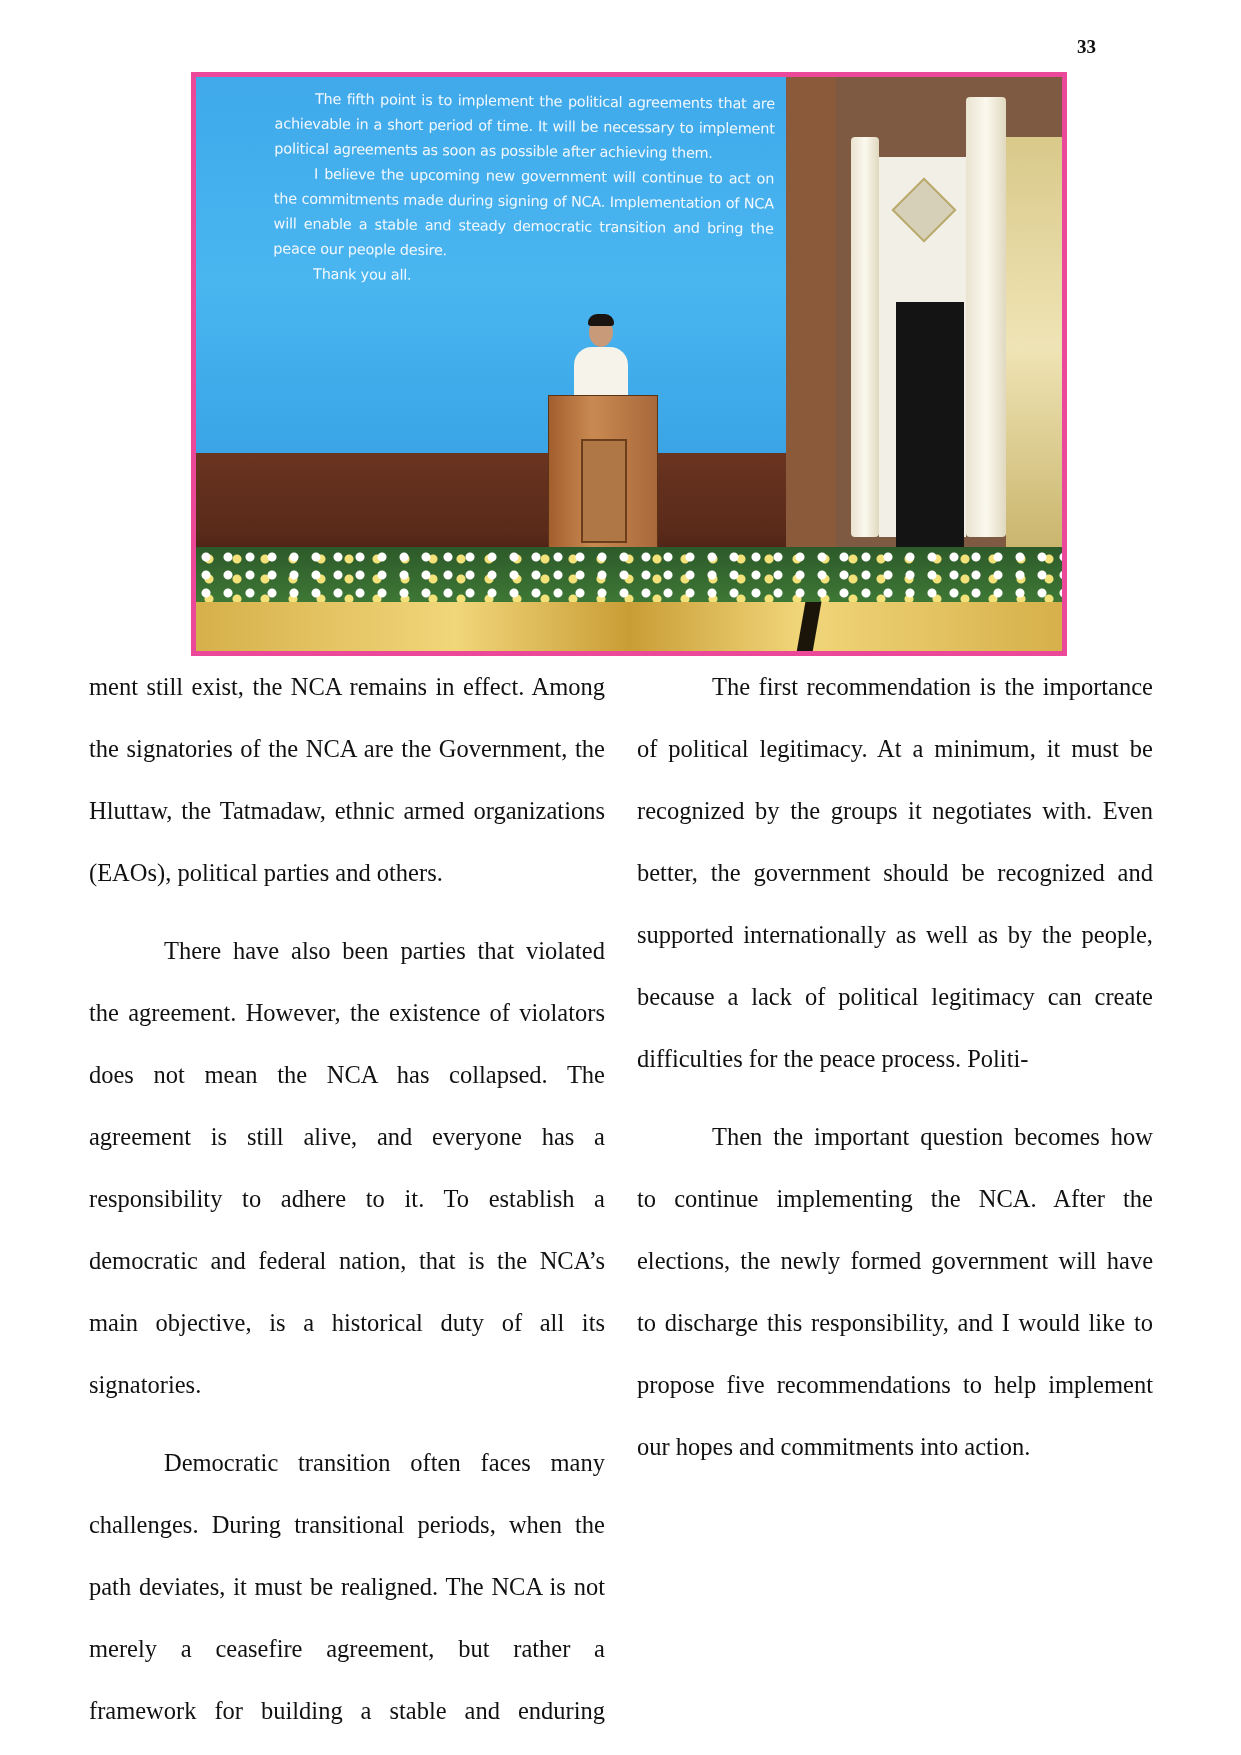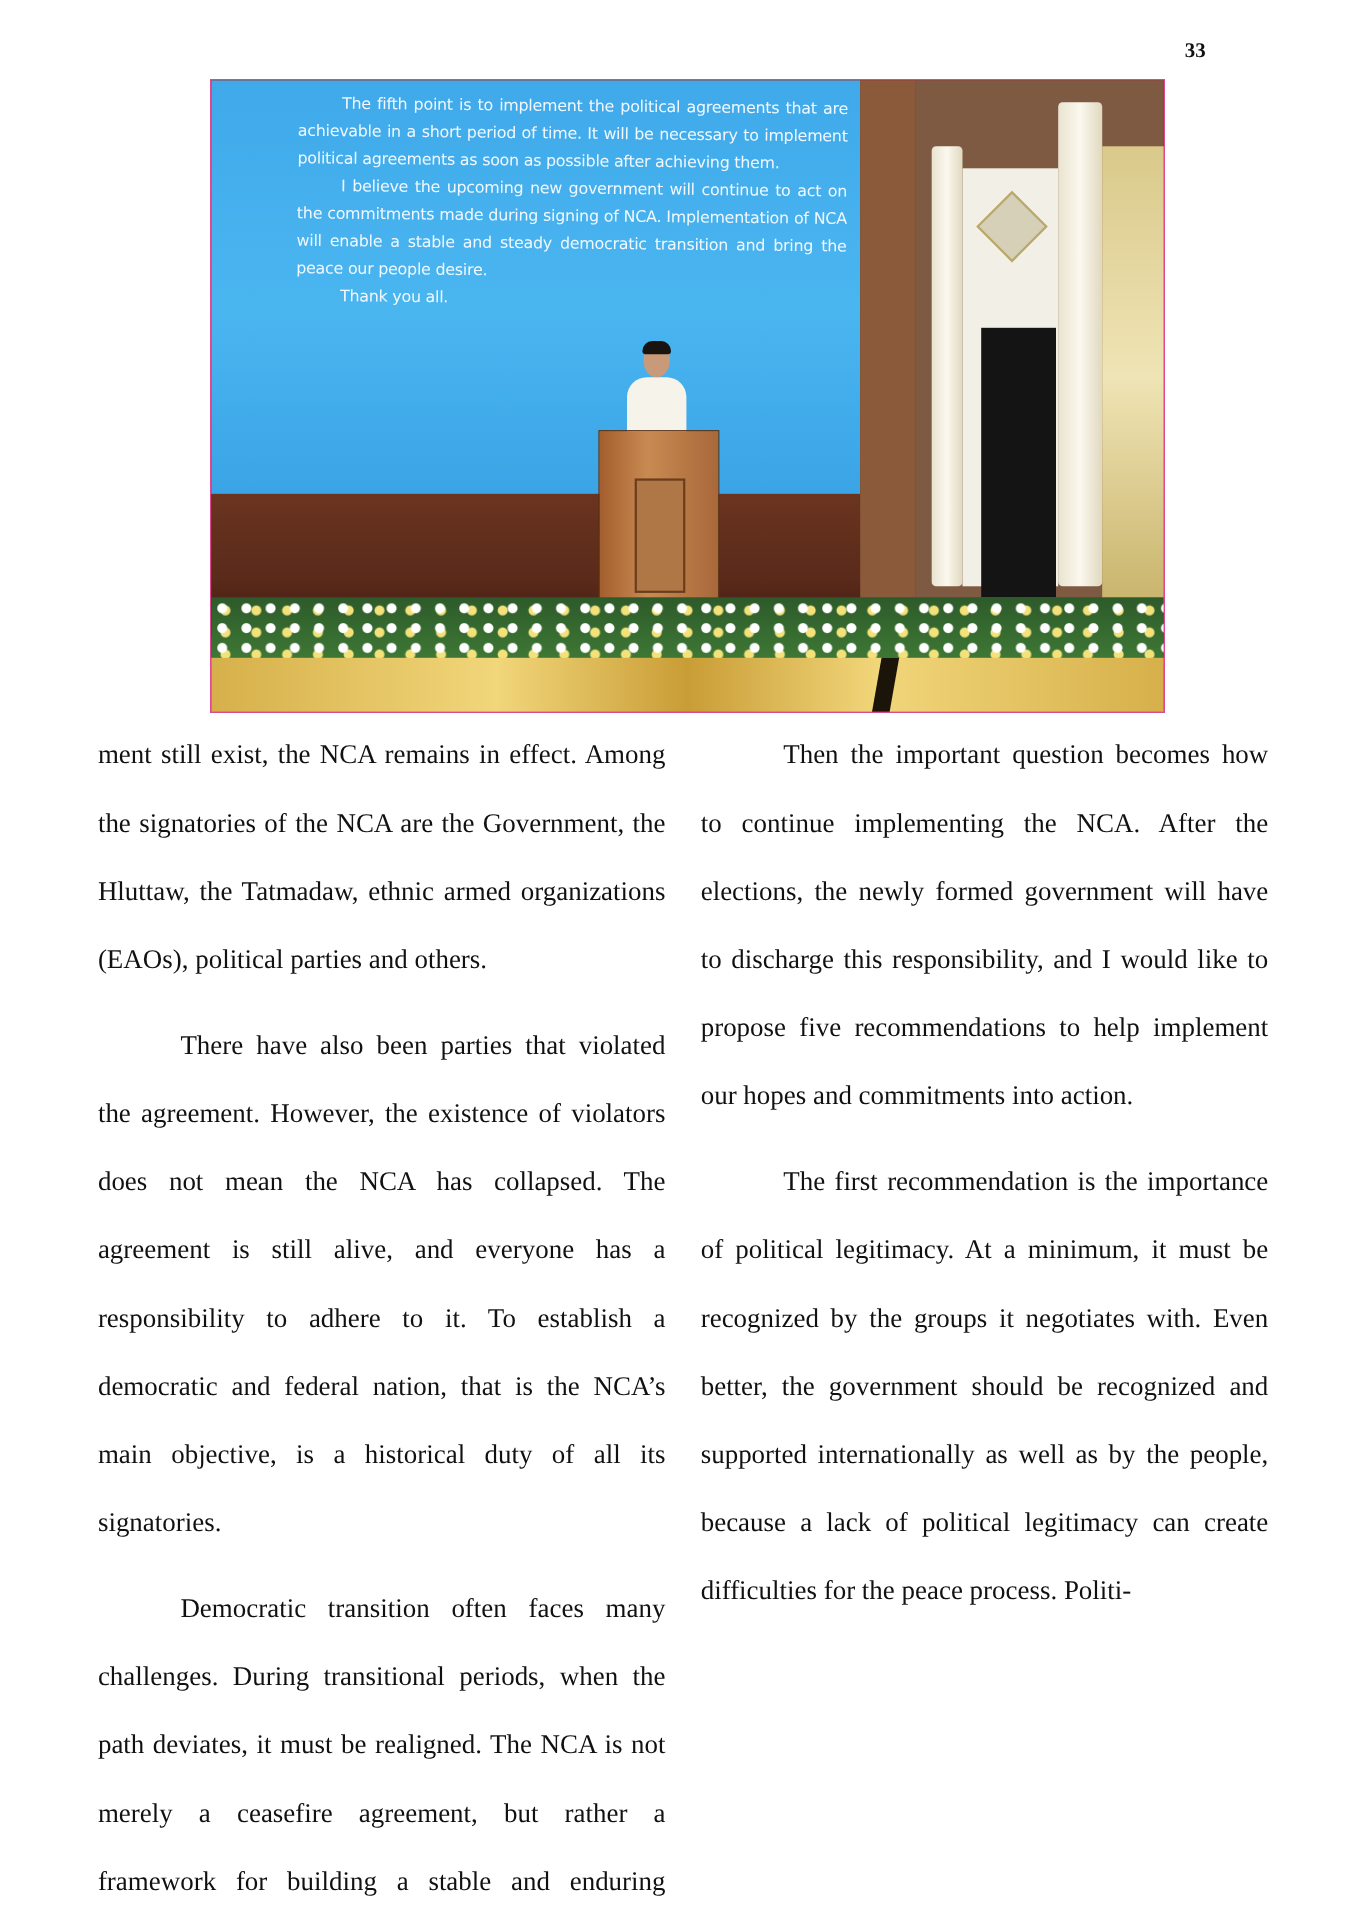--- a/index.html
+++ b/index.html
@@ -1,21 +1,21 @@
 <!DOCTYPE html>
 <html><head>
 <meta charset="utf-8">
 <style>
   html, body { margin: 0; padding: 0; background: #ffffff; }
   body { width: 1241px; height: 1755px; position: relative; overflow: hidden;
          font-family: "Liberation Serif", serif; color: #111; }
   .page-number { position: absolute; top: 36px; left: 1077px; font-weight: bold;
                  font-size: 19px; }
   .photo { position: absolute; left: 191px; top: 72px; width: 866px; height: 574px;
-           border: 1px solid #ec4899; overflow: hidden; background: #6b3a22; }
+           border: 5px solid #ec4899; overflow: hidden; background: #6b3a22; }
   .screen { position: absolute; left: 0; top: 0; width: 590px; height: 376px;
             background: linear-gradient(180deg, #3fa9ea 0%, #4ab6f0 55%, #3aa4e6 100%); }
   .screen-text { position: absolute; left: 78px; top: 12px; width: 500px;
                  font-family: "DejaVu Sans", sans-serif; font-size: 14.4px;
                  line-height: 25px; color: #f2f8ff; text-align: justify;
                  transform: rotate(0.6deg); letter-spacing: -0.2px; }
   .screen-text p { margin: 0; text-indent: 40px; }
   .wall { position: absolute; left: 0; top: 376px; width: 600px; height: 130px;
           background: linear-gradient(180deg, #6a3420 0%, #5a2a1a 60%, #3b1a12 100%); }
   .panel { position: absolute; left: 590px; top: 0; width: 50px; height: 480px;
@@ -92,15 +92,15 @@
   <div class="drape-dark"></div>
 </div>
 
 <div class="column left">
   <p class="cont">ment still exist, the NCA remains in effect. Among the signatories of the NCA are the Government, the Hluttaw, the Tatmadaw, ethnic armed organizations (EAOs), political parties and others.</p>
   <p>There have also been parties that violated the agreement. However, the existence of violators does not mean the NCA has collapsed. The agreement is still alive, and everyone has a responsibility to adhere to it. To establish a democratic and federal nation, that is the NCA’s main objective, is a historical duty of all its signatories.</p>
   <p>Democratic transition often faces many challenges. During transitional periods, when the path deviates, it must be realigned.  The NCA is not merely a ceasefire agreement, but rather a framework for building a stable and enduring democratic transition through consensus among armed groups. Even if a new agreement were to</p>
 </div>
 
 <div class="column right">
+  <p>The first recommendation is the importance of political legitimacy. At a minimum, it must be recognized by the groups it negotiates with. Even better, the government should be recognized and supported internationally as well as by the people, because a lack of political legitimacy can create difficulties for the peace process. Politi-</p>
   <p>Then the important question becomes how to continue implementing the NCA. After the elections, the newly formed government will have to discharge this responsibility, and I would like to propose five recommendations to help implement our hopes and commitments into action.</p>
-  <p>The first recommendation is the importance of political legitimacy. At a minimum, it must be recognized by the groups it negotiates with. Even better, the government should be recognized and supported internationally as well as by the people, because a lack of political legitimacy can create difficulties for the peace process. Politi-</p>
 </div>
 
 </body></html>

